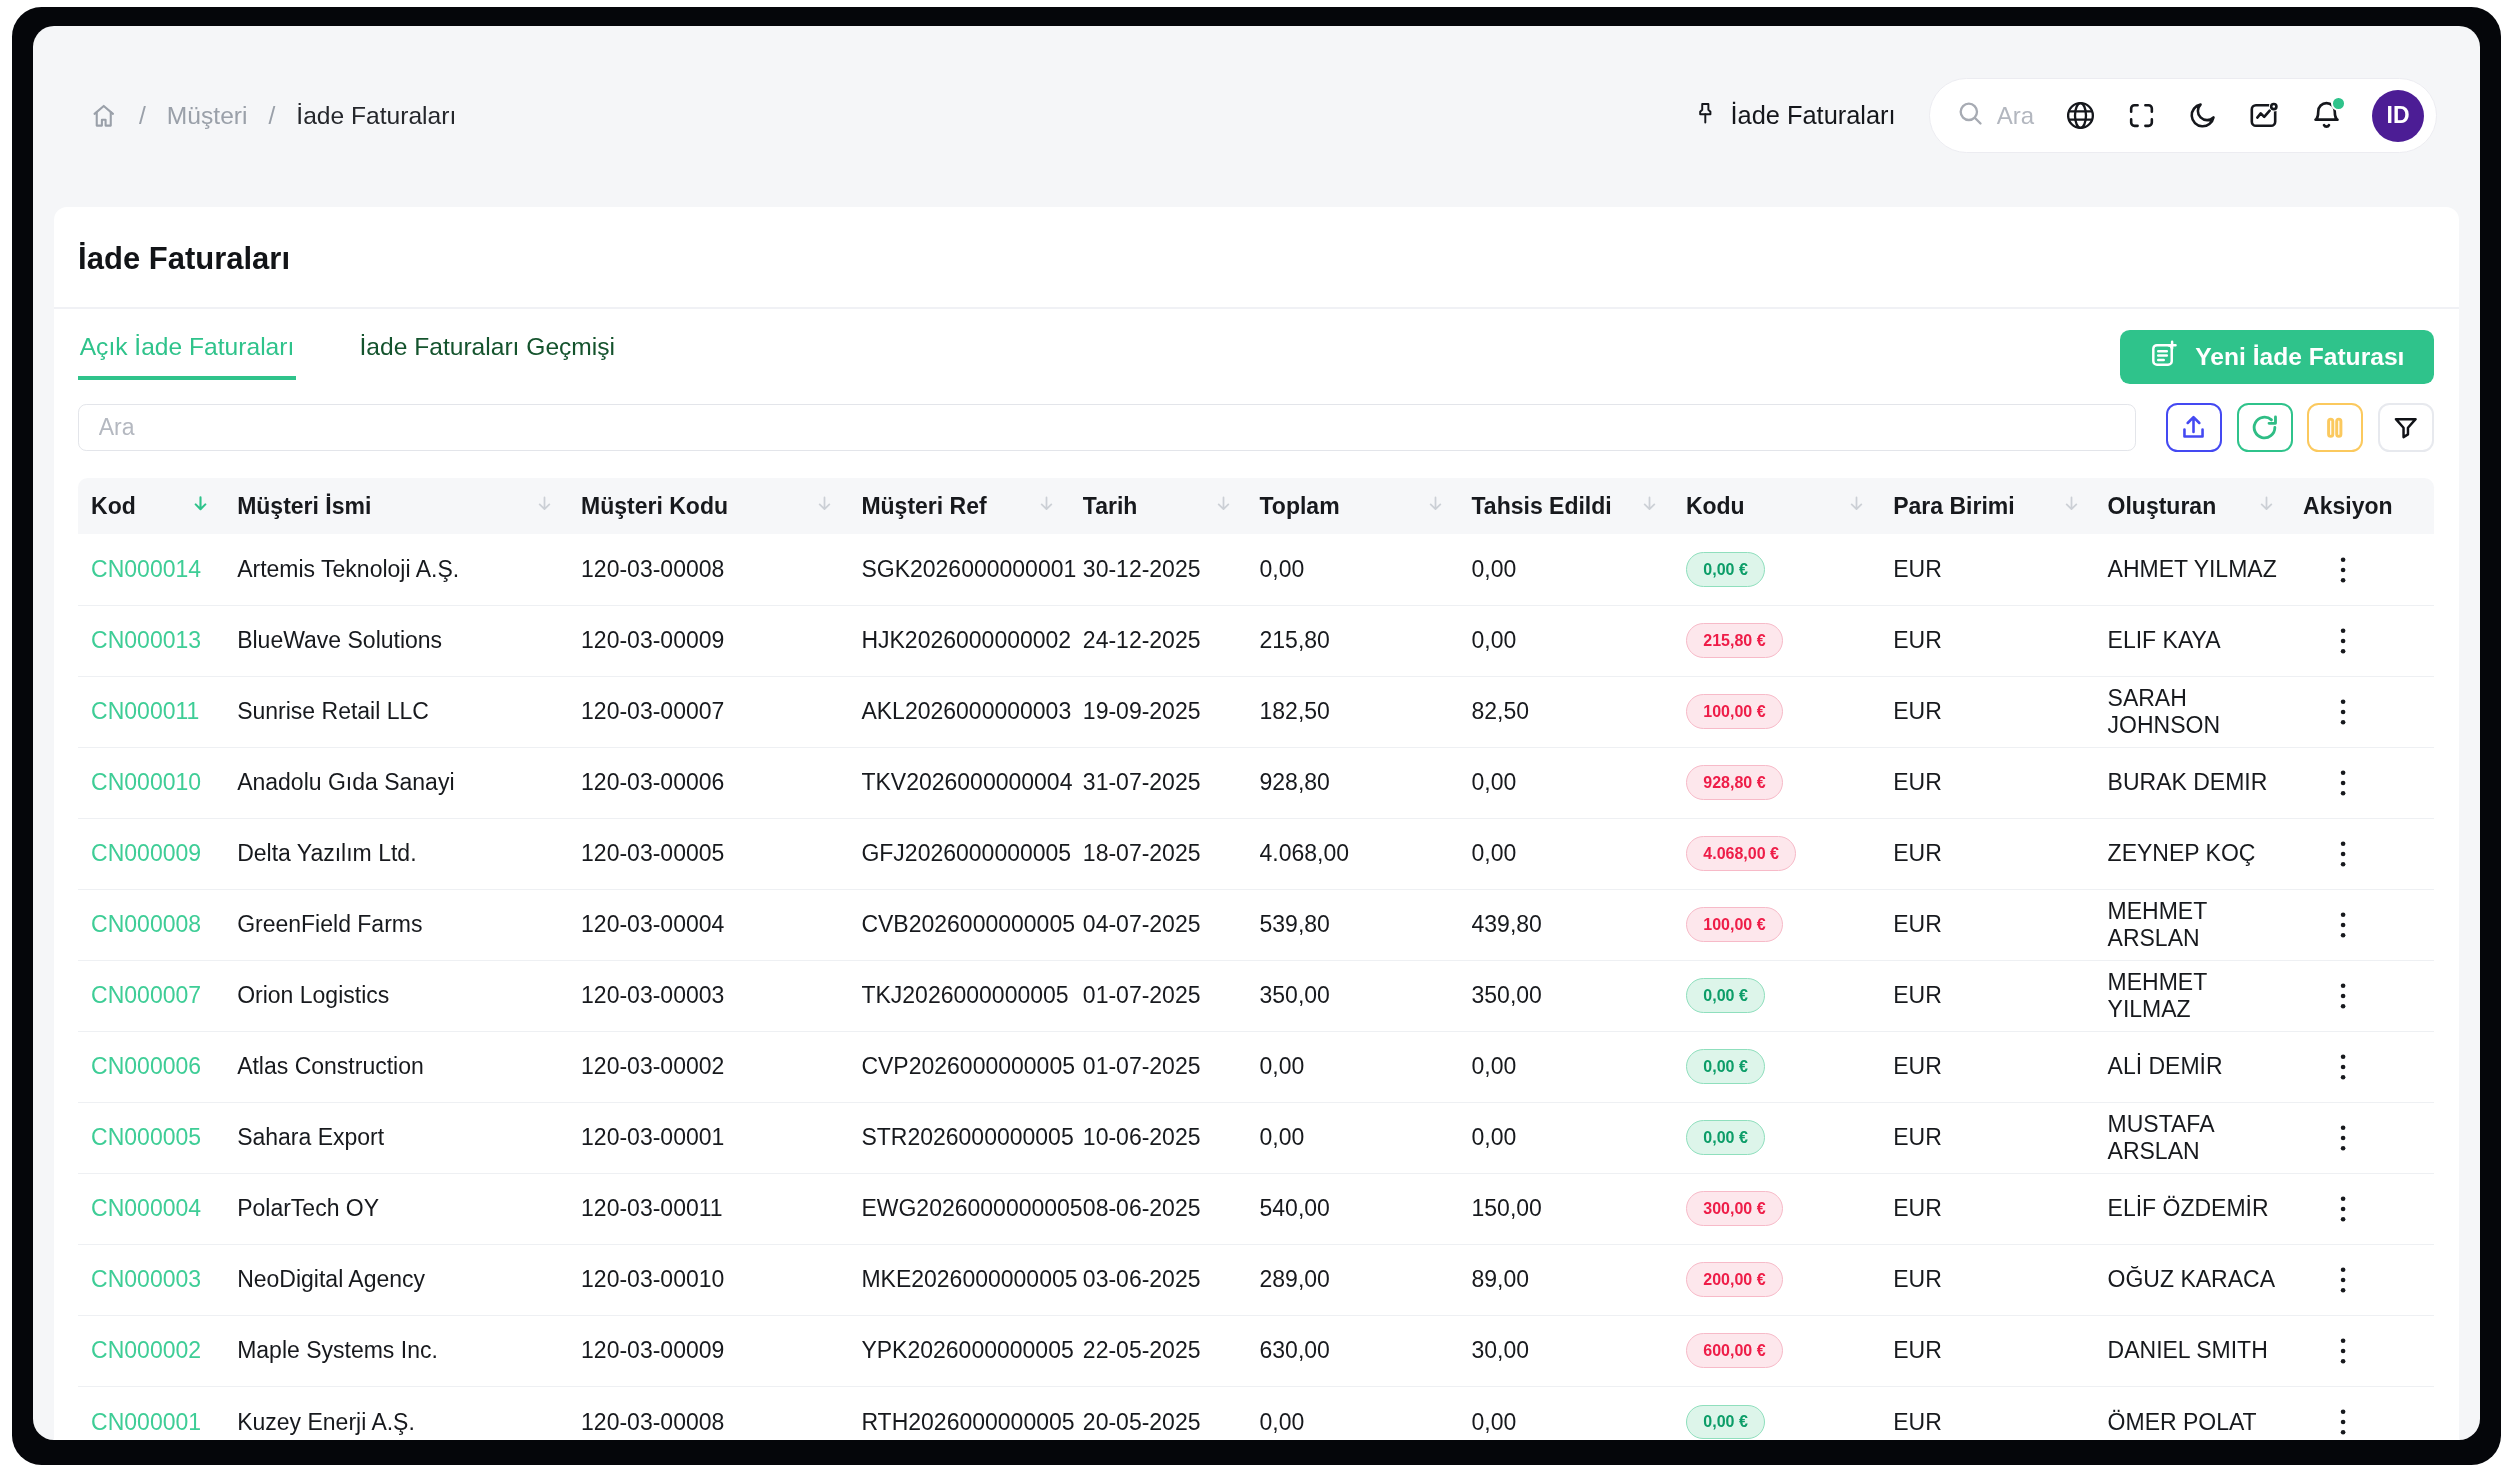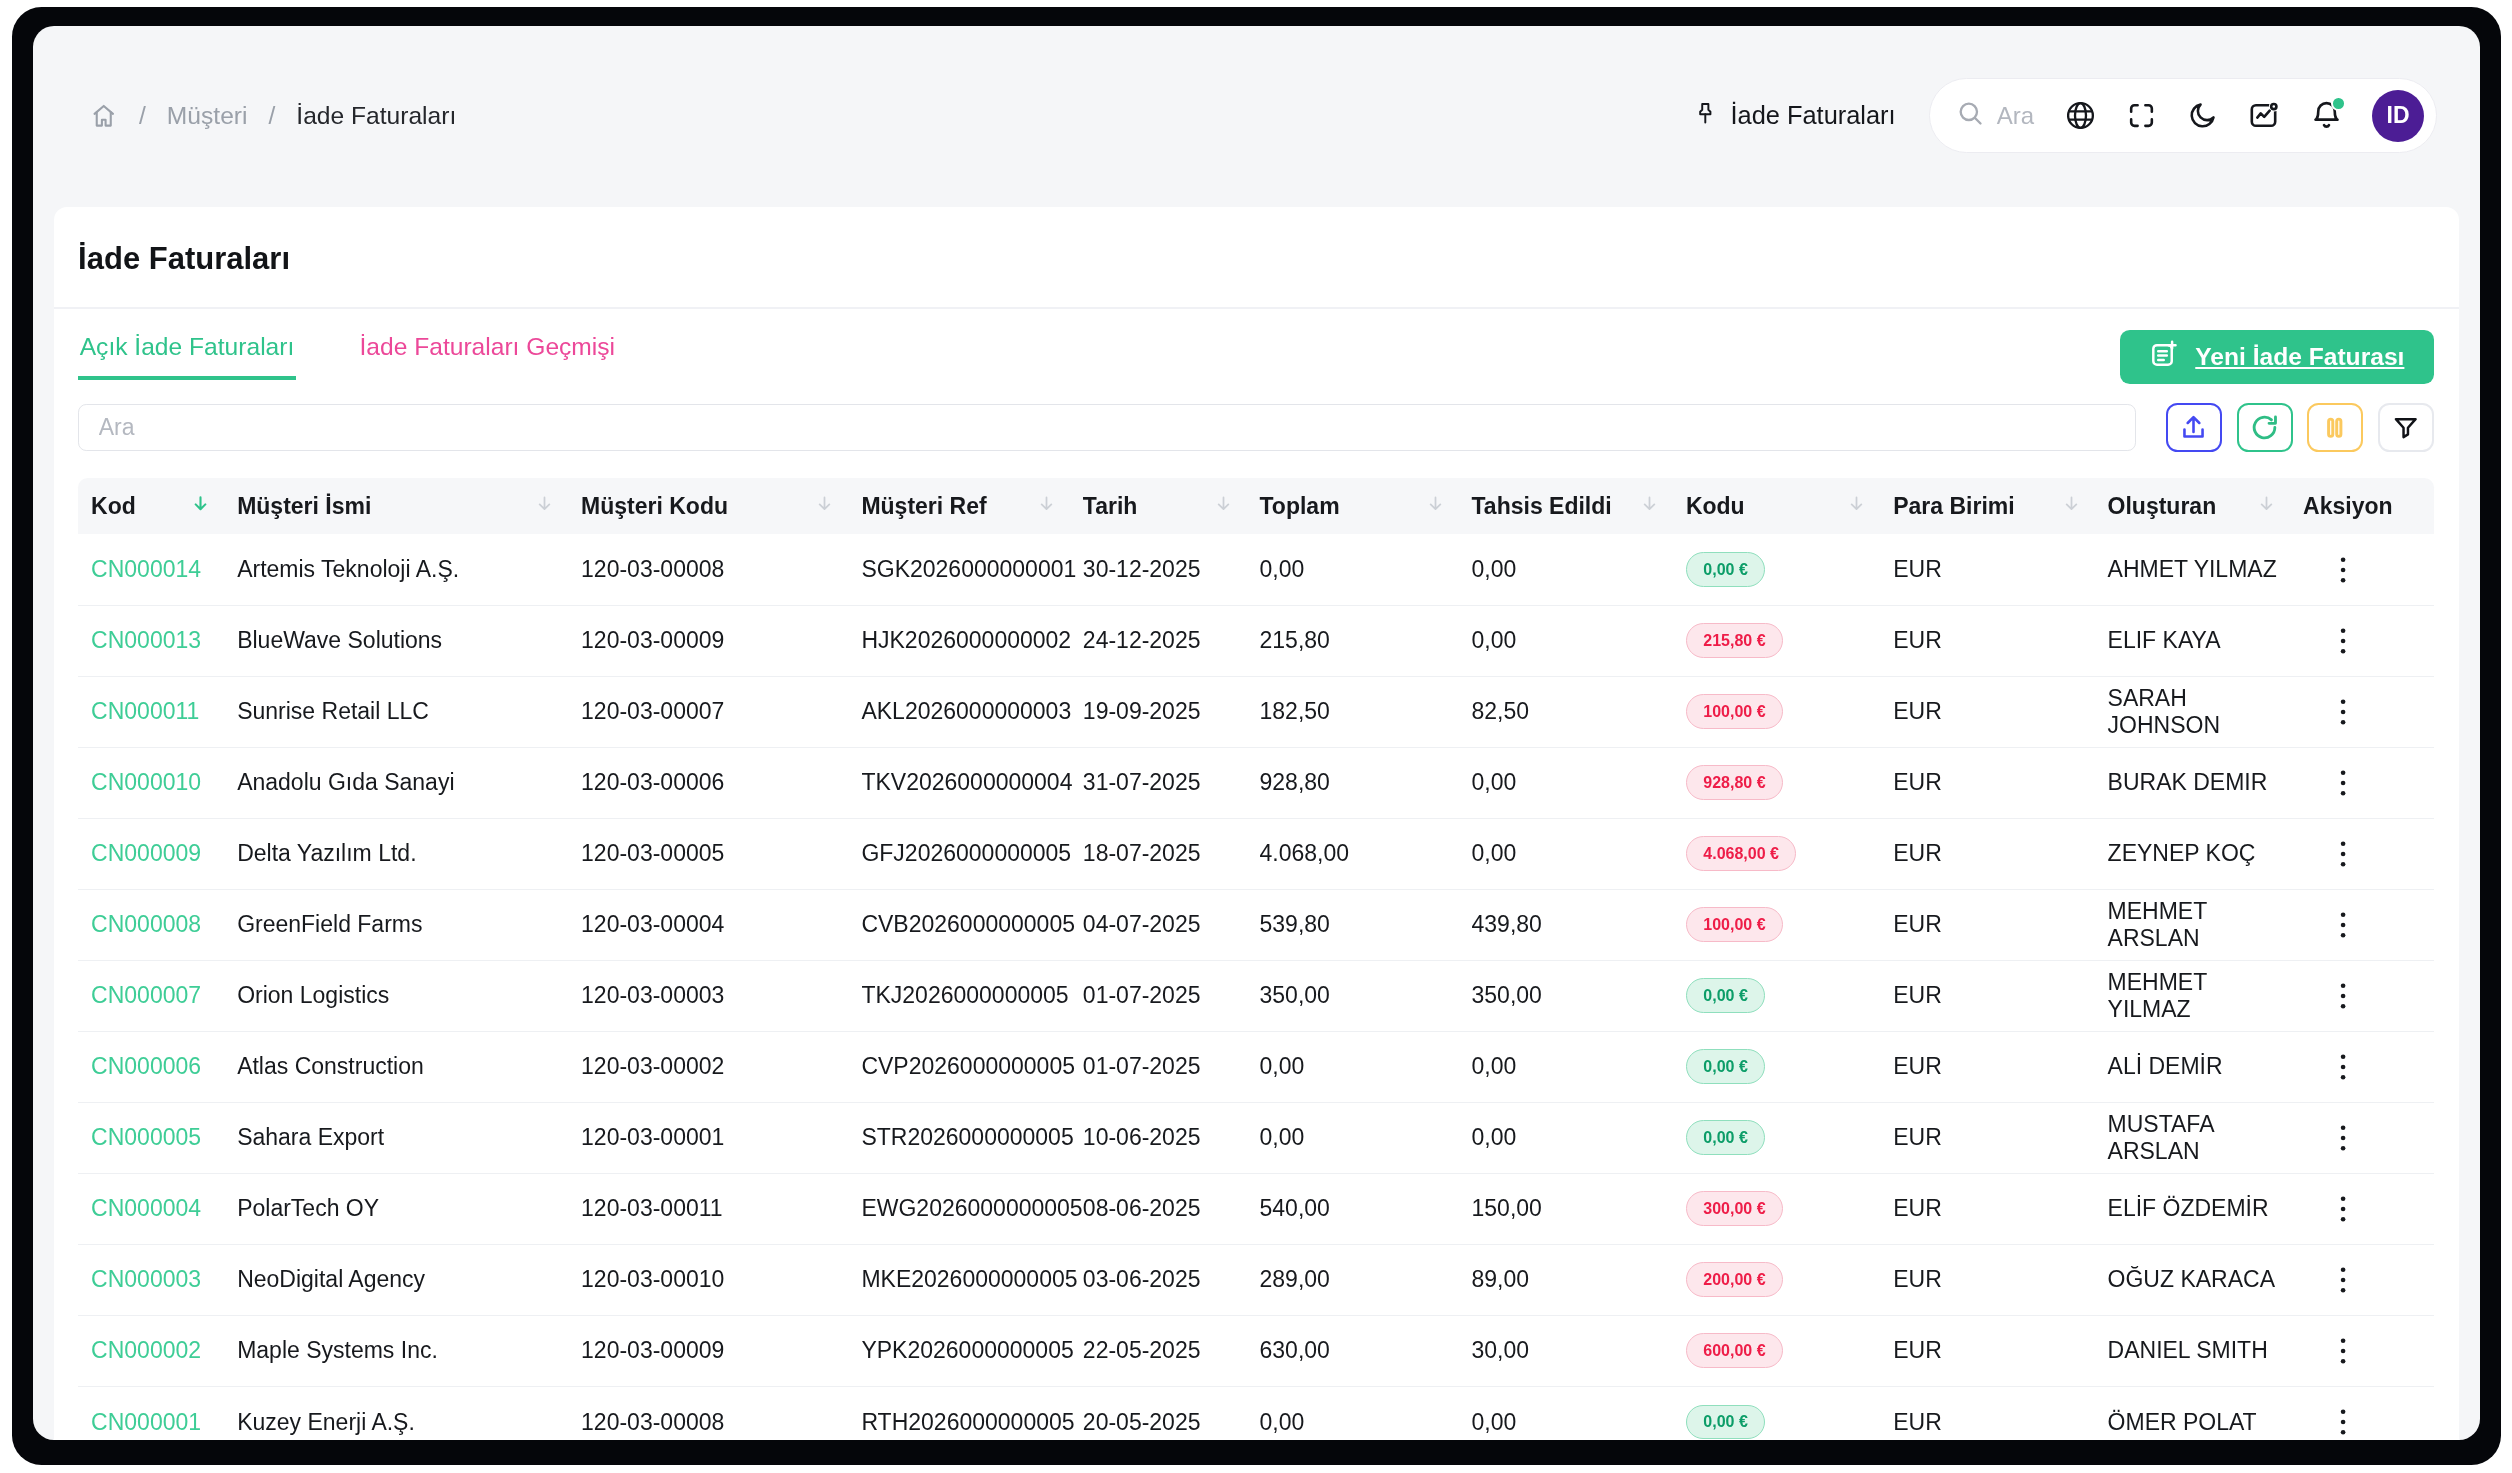--- a/index.html
+++ b/index.html
@@ -21,23 +21,23 @@
   .bell-wrap { position:relative; }
   .bell-dot { position:absolute; top:-3.3px; right:-3.3px; width:14.7px; height:14.7px; border-radius:50%; background:var(--accent_green); border:2.5px solid #fff; }
   .avatar { width:52px; height:52px; border-radius:50%; background:#4c1d95; color:#fff; font-size:23px; font-weight:700; display:flex; align-items:center; justify-content:center; }
 
   
   .card { background:#fff; margin:54px 21px 0; border-radius:13px 13px 0 0; padding:0 24.6px; min-height:1163px; }
   .page-title { font-size:31px; font-weight:700; color:#121417; padding:34px 0 29.5px; }
   .card-divider { height:1.6px; background:#f0f1f5; margin:0 -24.6px; }
   .tabs-row { display:flex; justify-content:space-between; align-items:center; padding-top:21px; }
   .tabs { display:flex; gap:62px; }
-  .tab { background:none; border:none; font-family:inherit; font-size:24.6px; color:#ec4899; padding:0 1.6px 14.7px; border-bottom:4.1px solid transparent; cursor:pointer; }
+  .tab { background:none; border:none; font-family:inherit; font-size:24.6px; color:#14532d; padding:0 1.6px 14.7px; border-bottom:4.1px solid transparent; cursor:pointer; }
   .tab.active { color:var(--accent_green); border-bottom-color:var(--accent_green); }
-  .btn-new { display:flex; align-items:center; gap:16.4px; background:var(--accent_green); color:#fff; border:none; border-radius:9.8px; font-family:inherit; font-size:24.6px; font-weight:600; padding:0 29.5px; height:54px; cursor:pointer;text-decoration:underline; }
+  .btn-new { display:flex; align-items:center; gap:16.4px; background:var(--accent_green); color:#fff; border:none; border-radius:9.8px; font-family:inherit; font-size:24.6px; font-weight:600; padding:0 29.5px; height:54px; cursor:pointer; }
 
   .search-row { display:flex; align-items:center; gap:29.5px; margin-top:19.7px; }
   .search-input { flex:1; height:47px; border:1.6px solid #e3e5ea; border-radius:8.2px; font-family:inherit; font-size:23px; padding:0 19.7px; color:#20232a; background:#fff; outline:none; }
   .search-input::placeholder { color:#b4b8c0; }
   .tool-buttons { display:flex; gap:14.7px; }
   .tb { width:56px; height:49px; border-radius:11.5px; background:#fff; display:flex; align-items:center; justify-content:center; border:2.5px solid; cursor:pointer; }
   .tb.blue { border-color:var(--toolbar_blue); }
   .tb.green { border-color:var(--accent_green); }
   .tb.yellow { border-color:var(--toolbar_yellow); }
   .tb.gray { border-color:#e7e9ee; }

